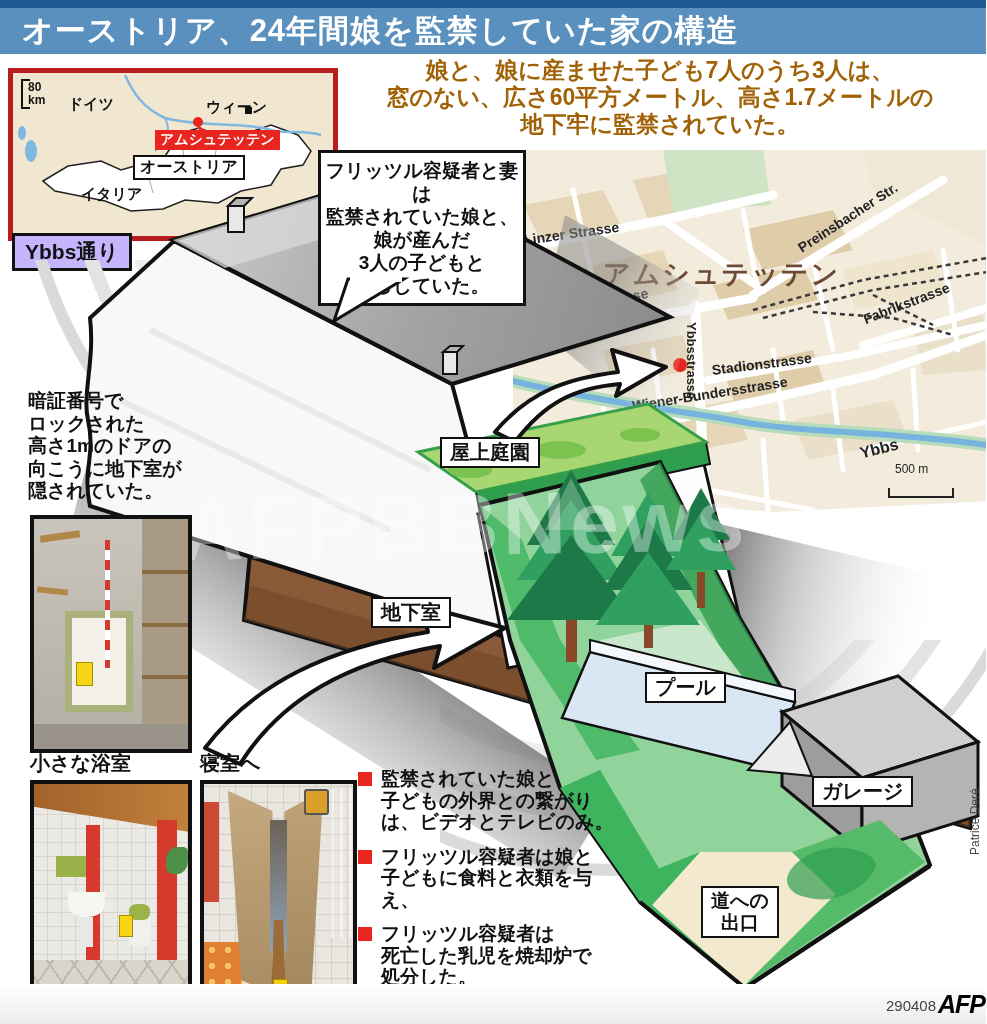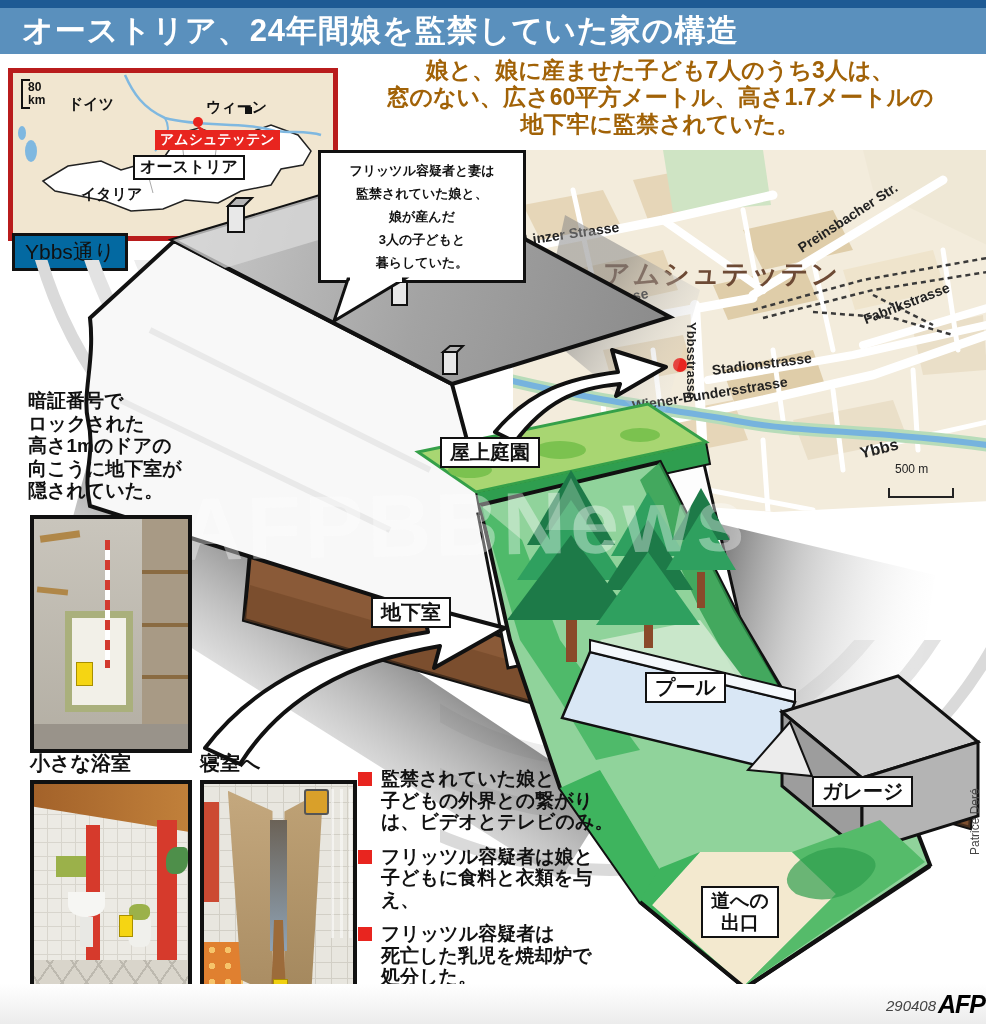--- a/index.html
+++ b/index.html
@@ -19,49 +19,49 @@
   .at-scale{position:absolute;left:8px;top:6px;border-left:2px solid #111;padding:2px 0 2px 5px;
             font-size:12px;font-weight:bold;line-height:13px;}
   .at-scale:before,.at-scale:after{content:"";position:absolute;left:0;width:7px;height:2px;background:#111;}
   .at-scale:before{top:0;} .at-scale:after{bottom:0;}
   .at-red{position:absolute;left:142px;top:57px;background:#e8251f;color:#fff;font-size:14px;
           font-weight:bold;padding:1px 5px;white-space:nowrap;}
   .at-box{position:absolute;left:120px;top:82px;background:#fff;border:2px solid #111;font-size:16px;
           font-weight:bold;padding:0 5px;white-space:nowrap;}
   .at-sq{position:absolute;left:232px;top:34px;width:7px;height:7px;background:#111;}
   
-  .sign{background:#0369a1;border:3px solid #111;font-weight:normal;white-space:nowrap;padding:2px 10px;}
+  .sign{background:#c4b5fd;border:3px solid #111;font-weight:bold;white-space:nowrap;padding:2px 10px;}
   .ybbs-sign{left:12px;top:233px;font-size:21px;}
   .hlabel{background:#fff;border:2px solid #111;font-weight:bold;white-space:nowrap;
           padding:2px 8px;font-size:20px;line-height:23px;}
   
   .city-map{left:513px;top:150px;width:474px;height:362px;background:#f3ecdc;overflow:hidden;
             clip-path:polygon(0 0,100% 0,100% 97%,55% 100%,25% 97%,0 99%);}
   .city-map .st{position:absolute;font-size:14px;font-weight:bold;color:#222;white-space:nowrap;transform-origin:left top;}
   .city-name{position:absolute;left:90px;top:106px;font-size:27px;font-weight:bold;color:#6d4a35;letter-spacing:2px;white-space:nowrap;}
   .mscale{position:absolute;left:382px;top:312px;font-size:12px;color:#222;}
   .mscale-bar{position:absolute;left:375px;top:338px;width:62px;height:8px;
               border-left:2px solid #222;border-right:2px solid #222;border-bottom:2px solid #222;}
   
   .bubble{left:318px;top:150px;width:198px;background:#fff;border:3px solid #111;text-align:center;
-          font-weight:bold;font-size:13px;line-height:23px;padding:6px 2px;}
+          font-weight:bold;font-size:19px;line-height:23px;padding:6px 2px;}
   
   .note{left:28px;top:390px;font-weight:bold;font-size:19px;line-height:22.5px;}
   
   .photo{border:4px solid #111;overflow:hidden;background:#cfcbc2;}
   .cap{position:absolute;font-weight:bold;font-size:20px;white-space:nowrap;}
   
   .facts{left:358px;top:768px;width:268px;}
   .fact{display:flex;margin-bottom:13px;}
   .fact .bullet{flex:0 0 14px;height:14px;background:#e8251f;margin:4px 9px 0 0;}
   .fact .txt{font-weight:bold;font-size:19px;line-height:21.5px;}
   
   .credit{left:968px;top:855px;transform:rotate(-90deg);transform-origin:0 0;font-size:12px;color:#444;white-space:nowrap;}
   .footer-grad{left:0;top:984px;width:987px;height:40px;background:linear-gradient(#fff,#ececec);}
-  .date{left:886px;top:997px;font-size:15px;color:#444;font-style:italic;}
+  .date{left:886px;top:997px;font-size:15px;color:#444;}
   .afp{left:938px;top:990px;font-size:25px;font-weight:900;font-style:italic;letter-spacing:-1px;color:#000;}
   svg text{font-family:"Liberation Sans","DejaVu Sans",sans-serif;}
 </style>
 </head>
 <body>
 
 <div id="canvas">
 
   <div class="abs top-strip"></div>
   <div class="abs title-bar">

